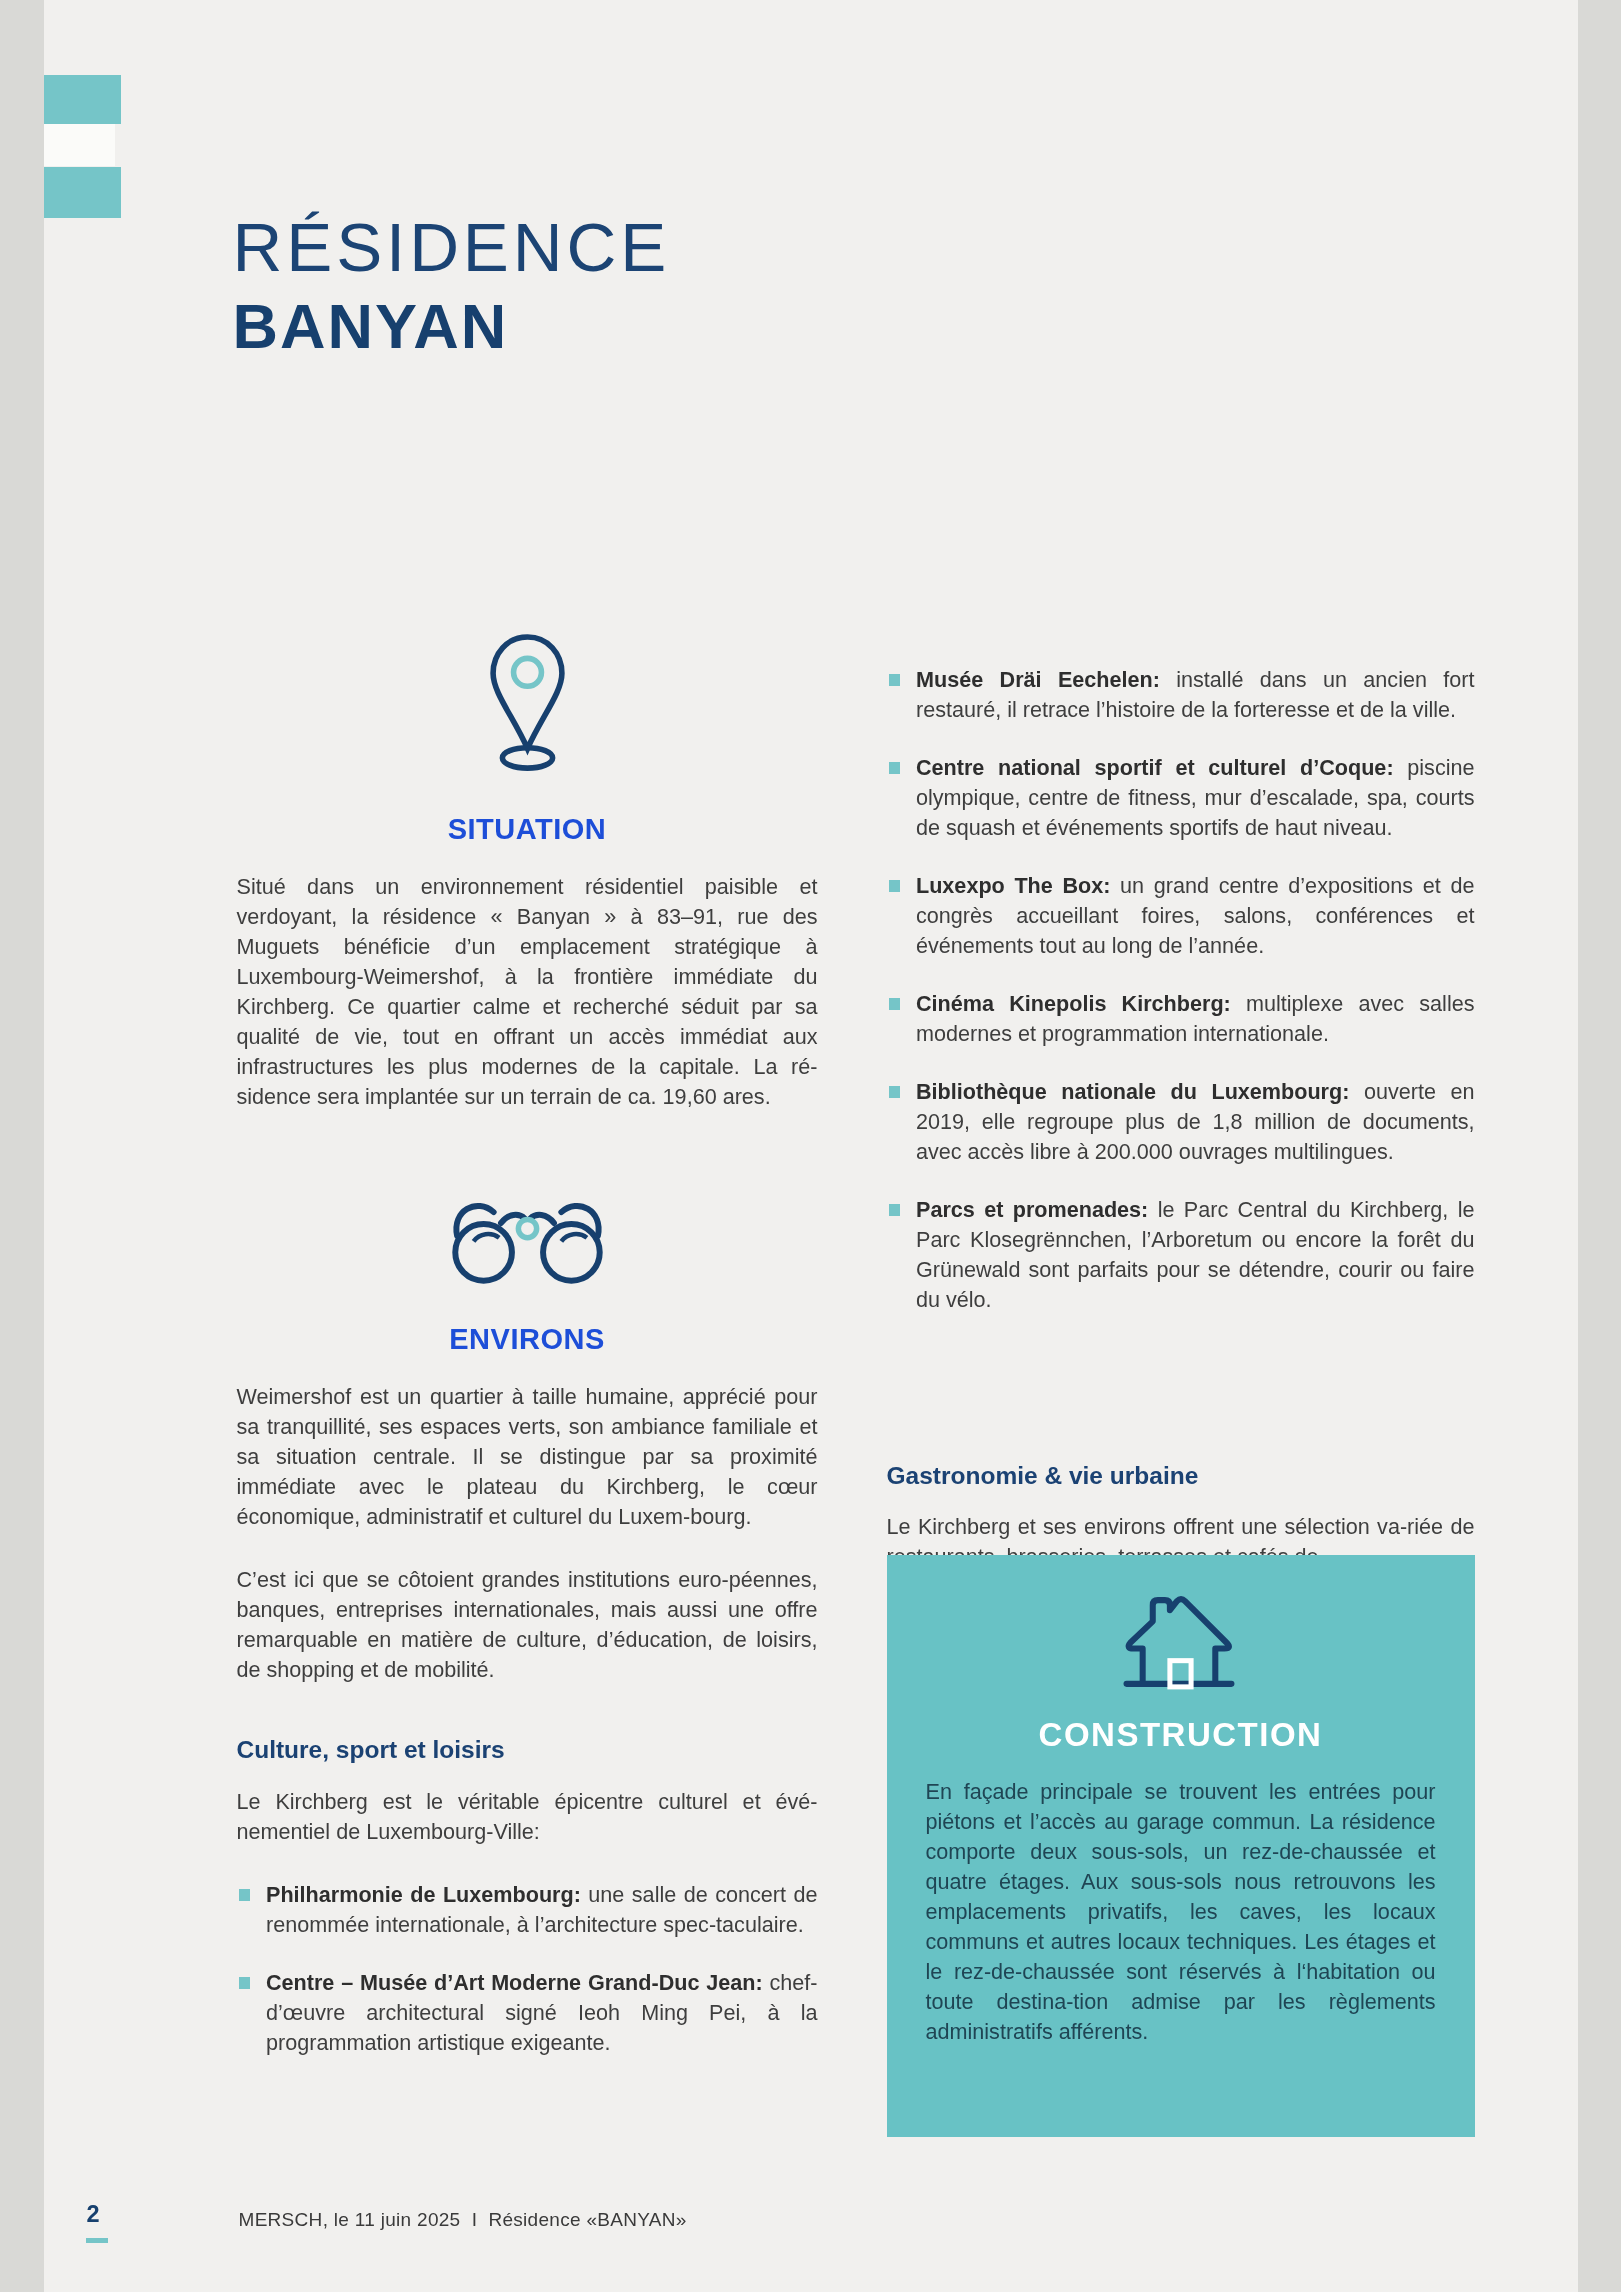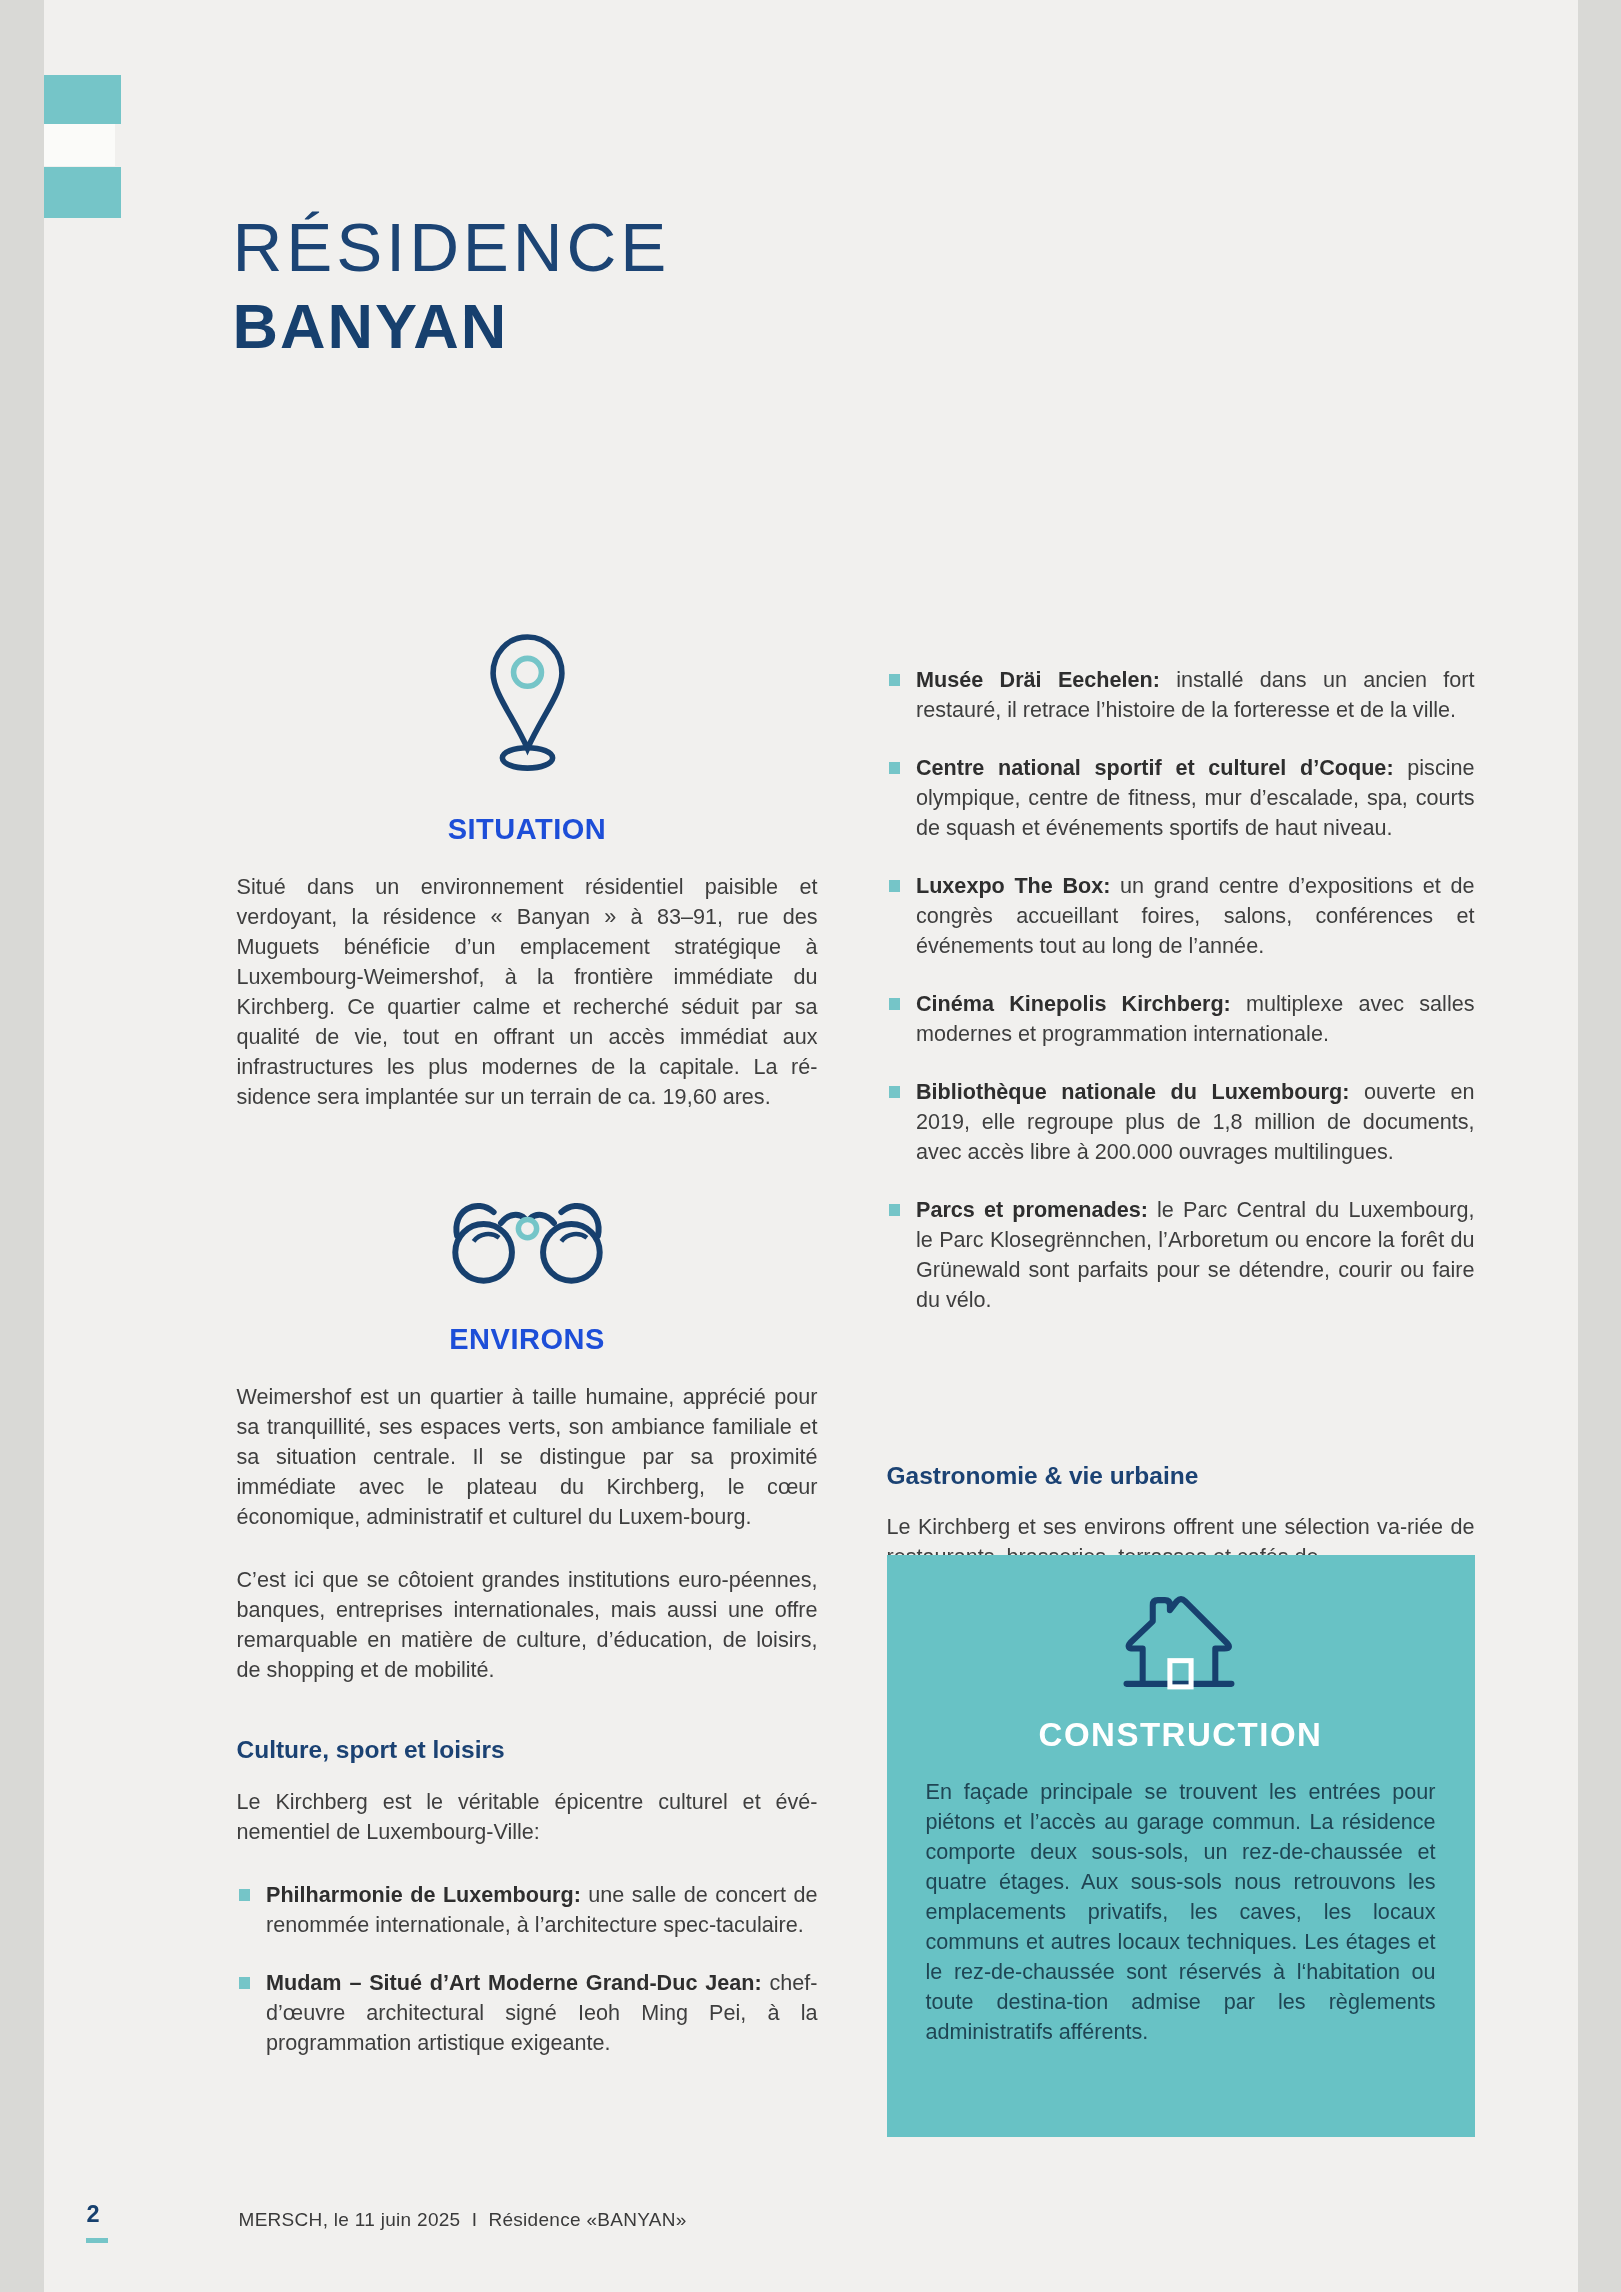--- a/index.html
+++ b/index.html
@@ -95,21 +95,21 @@
     <div class="sub-heading">Culture, sport et loisirs</div>
     <div class="intro-text">Le Kirchberg est le véritable épicentre culturel et évé-nementiel de Luxembourg-Ville:</div>
 
     <div class="bullets">
       <div class="bullet">
         <span class="sq"></span>
         <div class="bt"><span class="lead">Philharmonie de Luxembourg:</span><span> une salle de concert de renommée internationale, à l’architecture spec-taculaire.</span></div>
       </div>
       <div class="bullet">
         <span class="sq"></span>
-        <div class="bt"><span class="lead">Mudam – Situé d’Art Moderne Grand-Duc Jean:</span><span> chef-d’œuvre architectural signé Ieoh Ming Pei, à la programmation artistique exigeante.</span></div>
+        <div class="bt"><span class="lead">Centre – Musée d’Art Moderne Grand-Duc Jean:</span><span> chef-d’œuvre architectural signé Ieoh Ming Pei, à la programmation artistique exigeante.</span></div>
       </div>
     </div>
   </div>
 
   <div class="col" id="right-bullets">
     <div class="bullet">
       <span class="sq"></span>
       <div class="bt"><span class="lead">Musée Dräi Eechelen:</span><span> installé dans un ancien fort restauré, il retrace l’histoire de la forteresse et de la ville.</span></div>
     </div>
     <div class="bullet">
@@ -123,21 +123,21 @@
     <div class="bullet">
       <span class="sq"></span>
       <div class="bt"><span class="lead">Cinéma Kinepolis Kirchberg:</span><span> multiplexe avec salles modernes et programmation internationale.</span></div>
     </div>
     <div class="bullet">
       <span class="sq"></span>
       <div class="bt"><span class="lead">Bibliothèque nationale du Luxembourg:</span><span> ouverte en 2019, elle regroupe plus de 1,8 million de documents, avec accès libre à 200.000 ouvrages multilingues.</span></div>
     </div>
     <div class="bullet">
       <span class="sq"></span>
-      <div class="bt"><span class="lead">Parcs et promenades:</span><span> le Parc Central du Luxembourg, le Parc Klosegrënnchen, l’Arboretum ou encore la forêt du Grünewald sont parfaits pour se détendre, courir ou faire du vélo.</span></div>
+      <div class="bt"><span class="lead">Parcs et promenades:</span><span> le Parc Central du Kirchberg, le Parc Klosegrënnchen, l’Arboretum ou encore la forêt du Grünewald sont parfaits pour se détendre, courir ou faire du vélo.</span></div>
     </div>
   </div>
 
   <div class="col" id="gastronomie">
     <div class="sub-heading">Gastronomie &amp; vie urbaine</div>
     <div class="body-text">Le Kirchberg et ses environs offrent une sélection va-riée de restaurants, brasseries, terrasses et cafés de</div>
   </div>
 
   <div class="col" id="construction">
     <div class="icon-wrap">

